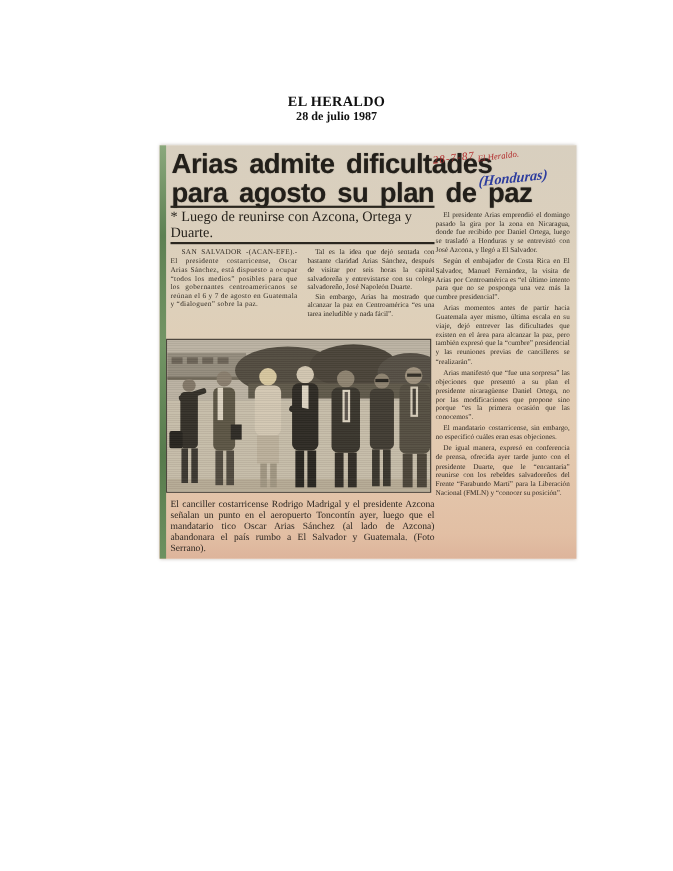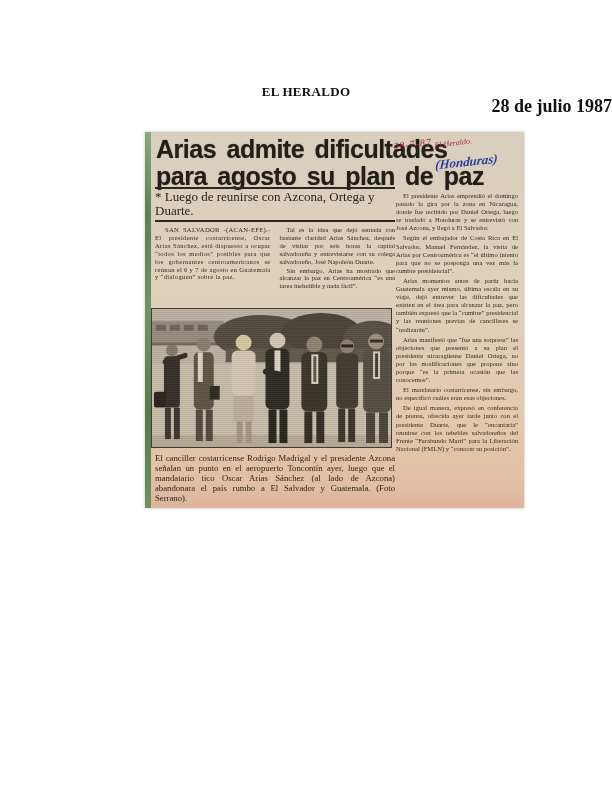--- a/index.html
+++ b/index.html
@@ -3,21 +3,21 @@
 <meta charset="utf-8">
 <style>
   * { margin:0; padding:0; box-sizing:border-box; }
   html,body { width:612px; height:792px; background:#ffffff; }
   body { font-family:"Liberation Serif", serif; }
   .page { position:relative; width:612px; height:792px; background:#ffffff; overflow:hidden;padding-left:32px; }
 
   .masthead { position:absolute; top:84px; left:0; width:612px; text-align:center;
               color:#111; font-weight:bold; }
   .masthead .pub  { font-size:13px; line-height:15px; letter-spacing:.3px; }
-  .masthead .date { font-size:18px; line-height:15px;text-align:right; }
+  .masthead .date { font-size:11px; line-height:15px; }
 
   .clipping { position:absolute; left:118px; top:132px; width:379px; height:376px;
               background:linear-gradient(180deg,#d8cfbf 0%, #ded0ba 40%, #e3cab0 72%, #e2bfa4 94%, #ddb49b 100%);
               box-shadow:0 0 3px rgba(90,70,50,.35); overflow:hidden;margin-left:27px; }
   .green-strip { position:absolute; left:0; top:0; width:6px; height:100%;
               background:linear-gradient(180deg,#8aa87c 0%, #5d8052 22%, #739565 48%, #567a4c 75%, #6d9160 100%); }
 
   .headline { position:absolute; left:11px; top:4px; width:360px;
               font-family:"Liberation Sans", sans-serif; font-weight:bold; color:#221f1a;
               font-size:25px; line-height:27px; letter-spacing:-.5px; word-spacing:4px; white-space:nowrap;

